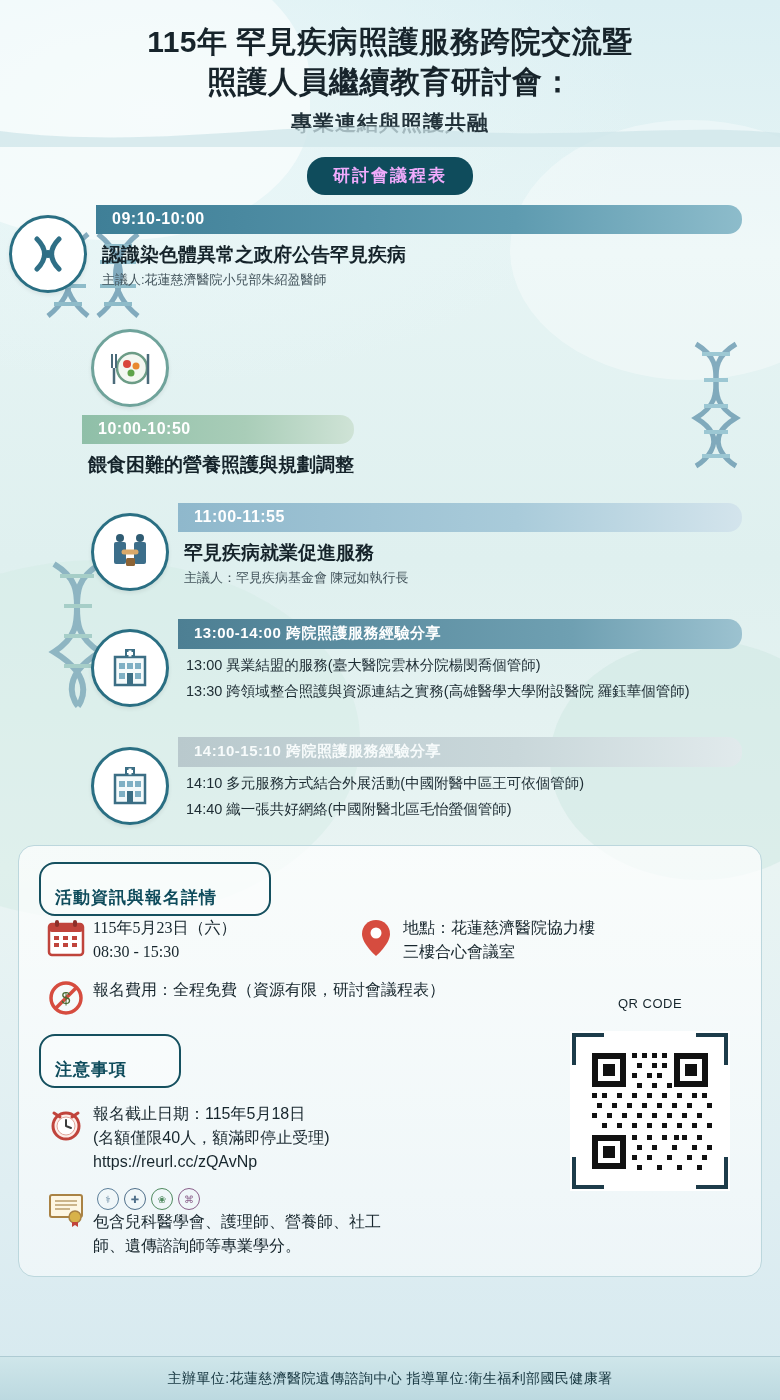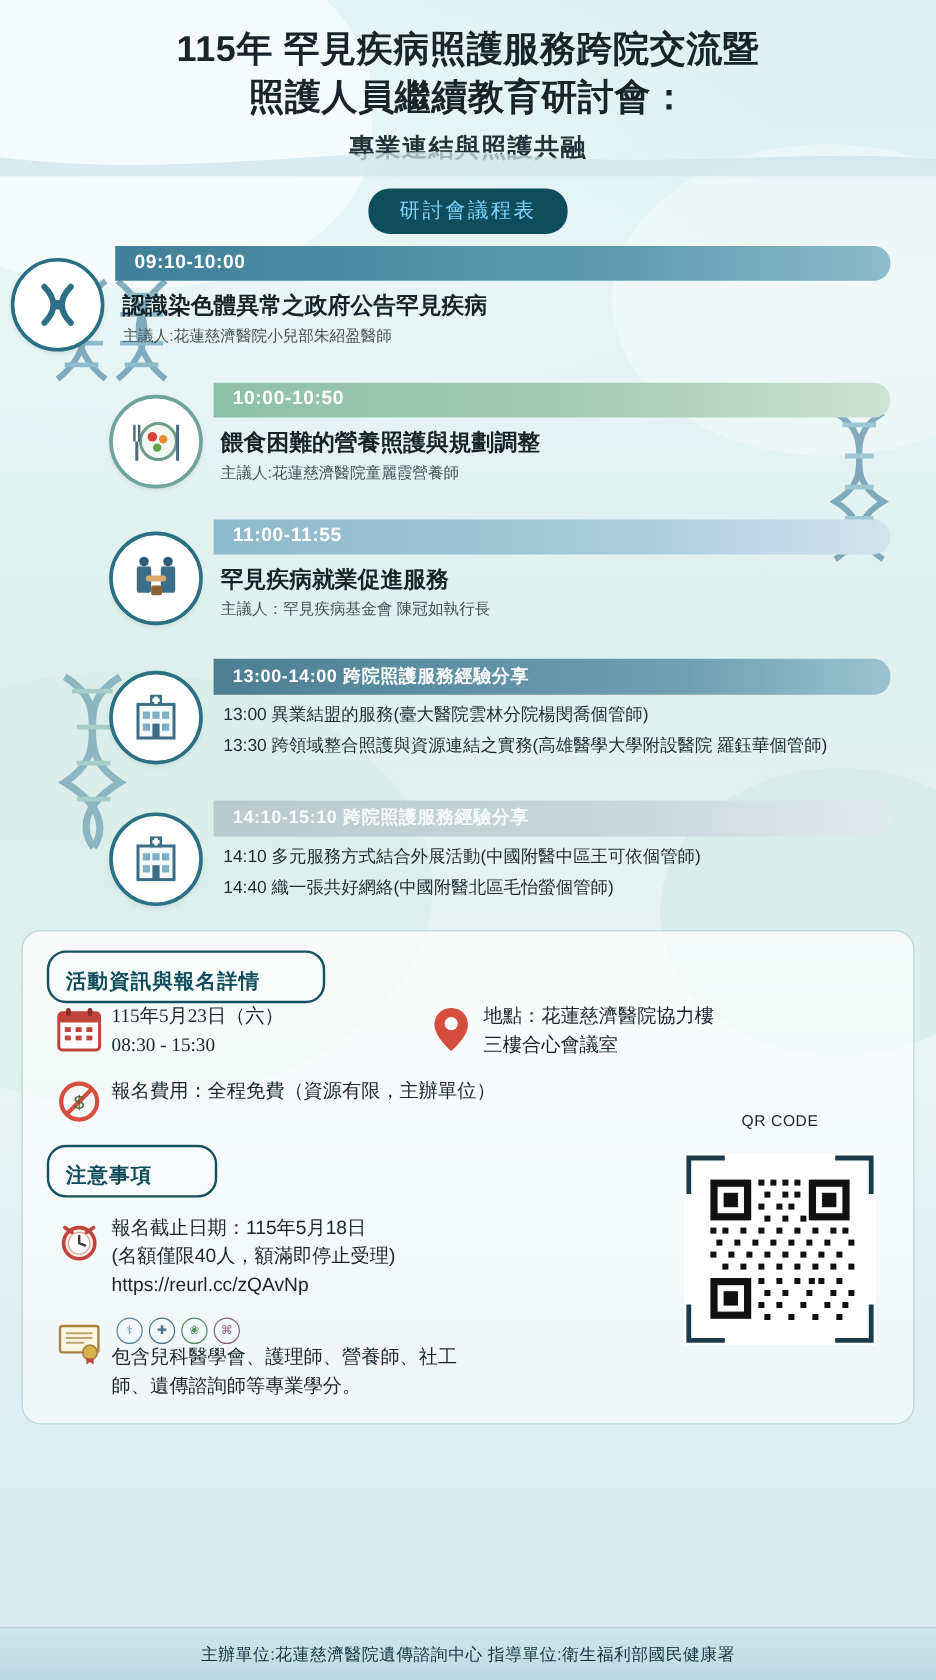--- a/index.html
+++ b/index.html
@@ -34,22 +34,22 @@
   .title-3 {
     margin-top: 8px; font-size: 21px; font-weight: bold; color: #22323a;
     letter-spacing: 1px;
   }
   .header-wave {
     position: absolute; left: 0; right: 0; bottom: -4px; height: 30px;
   }
 
   
   .pill {
-    display: inline-block; background: #0f4c5c; color: #7dd3fc;
-    font-size: 17px; font-weight: normal; letter-spacing: 2px;
+    display: inline-block; background: #0f4c5c; color: #f0abfc;
+    font-size: 17px; font-weight: bold; letter-spacing: 2px;
     padding: 7px 26px 8px; border-radius: 18px;
   }
   .agenda-head { text-align: center; margin-top: 14px; position: relative; z-index: 3;}
 
   
   .dna { position: absolute; opacity: .85; }
   .dna-a { left: 34px; top: 228px; }
   .dna-b { right: 28px; top: 340px; }
   .dna-c { left: 38px; top: 560px; }
 
@@ -85,21 +85,21 @@
 
   
   .card {
     position: relative; z-index: 3;
     margin: 16px 18px 0; padding: 16px 20px 18px;
     background: linear-gradient(180deg, rgba(255,255,255,.72), rgba(255,255,255,.5));
     border: 1px solid #bcd7dd; border-radius: 16px;
   }
   .subpill {
     display: inline-block; border: 2px solid #15505f; border-radius: 16px;
-    padding: 12px 52px 5px 14px; position: relative;
+    padding: 22px 52px 5px 14px; position: relative;
     background: rgba(255,255,255,.35);
     text-align: right;
   }
   .subpill span { font-size: 17px; font-weight: bold; color: #0f4c5c; letter-spacing: 1px; }
   .info-row { display: flex; align-items: flex-start; margin-top: 14px; }
   .info-ic { flex: 0 0 54px; display: flex; justify-content: center; padding-top: 2px; }
   .info-txt { font-size: 16px; color: #17262d; line-height: 1.5; }
   .twocol { display: flex; }
   .twocol > div:first-child { flex: 0 0 310px; display: flex; font-family: Liberation Serif, serif; }
   .twocol > div:last-child { flex: 1; display: flex; }
@@ -200,38 +200,37 @@
           </svg>
         </div>
       </div>
       <div class="body">
         <div class="timebar t-blue">09:10-10:00</div>
         <div class="topic">認識染色體異常之政府公告罕見疾病</div>
         <div class="speaker">主議人:花蓮慈濟醫院小兒部朱紹盈醫師</div>
       </div>
     </div>
 
-    <div class="row" style="margin-top:22px; padding-left:82px;">
+    <div class="row" style="margin-top:22px; padding-left:82px;flex-direction:column;">
       <div class="icon-wrap">
         <div class="circle soft">
           <svg width="48" height="44" viewBox="0 0 48 44">
             <circle cx="26" cy="22" r="15" fill="#f3f7f1" stroke="#6c9c86" stroke-width="2.5"></circle>
             <circle cx="21" cy="18" r="4" fill="#d9453c"></circle>
             <circle cx="30" cy="20" r="3.5" fill="#e8892f"></circle>
             <circle cx="25" cy="27" r="3.5" fill="#5fa34a"></circle>
             <path d="M6,8 L6,22 M10,8 L10,22" stroke="#4b6b7a" stroke-width="2"></path>
             <path d="M8,22 L8,38" stroke="#4b6b7a" stroke-width="2.5"></path>
             <path d="M42,8 L42,38" stroke="#4b6b7a" stroke-width="2.5"></path>
           </svg>
         </div>
       </div>
       <div class="body">
         <div class="timebar t-green">10:00-10:50</div>
         <div class="topic">餵食困難的營養照護與規劃調整</div>
-        <div class="speaker">主議人:花蓮慈濟醫院童麗霞營養師</div>
       </div>
     </div>
 
     <div class="row" style="margin-top:22px; padding-left:82px;">
       <div class="icon-wrap">
         <div class="circle">
           <svg width="48" height="44" viewBox="0 0 48 44">
             <rect x="8" y="12" width="12" height="22" rx="2" fill="#3c6e8a"></rect>
             <rect x="28" y="12" width="12" height="22" rx="2" fill="#3c6e8a"></rect>
             <circle cx="14" cy="8" r="4" fill="#2f5c73"></circle>
@@ -344,21 +343,21 @@
     </div>
 
     <div class="info-row">
       <div class="info-ic">
         <svg width="36" height="36" viewBox="0 0 36 36">
           <circle cx="18" cy="18" r="15" fill="none" stroke="#d64c3f" stroke-width="3.5"></circle>
           <line x1="7" y1="29" x2="29" y2="7" stroke="#d64c3f" stroke-width="3.5"></line>
           <text x="18" y="24" font-size="16" text-anchor="middle" fill="#4a6a33" font-family="Liberation Sans, sans-serif">$</text>
         </svg>
       </div>
-      <div class="info-txt">報名費用：全程免費（資源有限，主辦單位）</div>
+      <div class="info-txt">報名費用：全程免費（資源有限，研討會議程表）</div>
     </div>
 
     
     <div class="subpill" style="margin-top:18px;">
       <span>注意事項</span>
     </div>
 
     <div class="info-row">
       <div class="info-ic">
         <svg width="40" height="40" viewBox="0 0 40 40">

